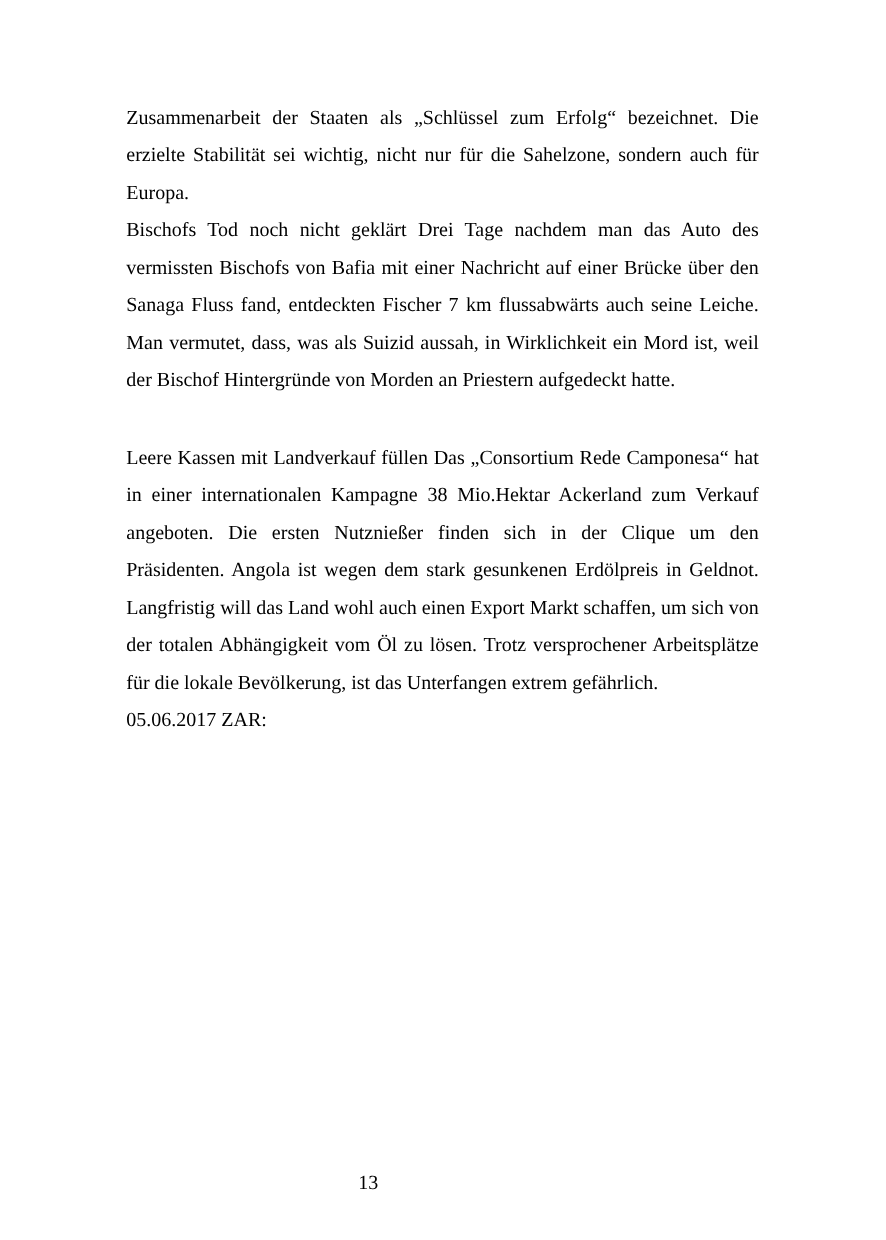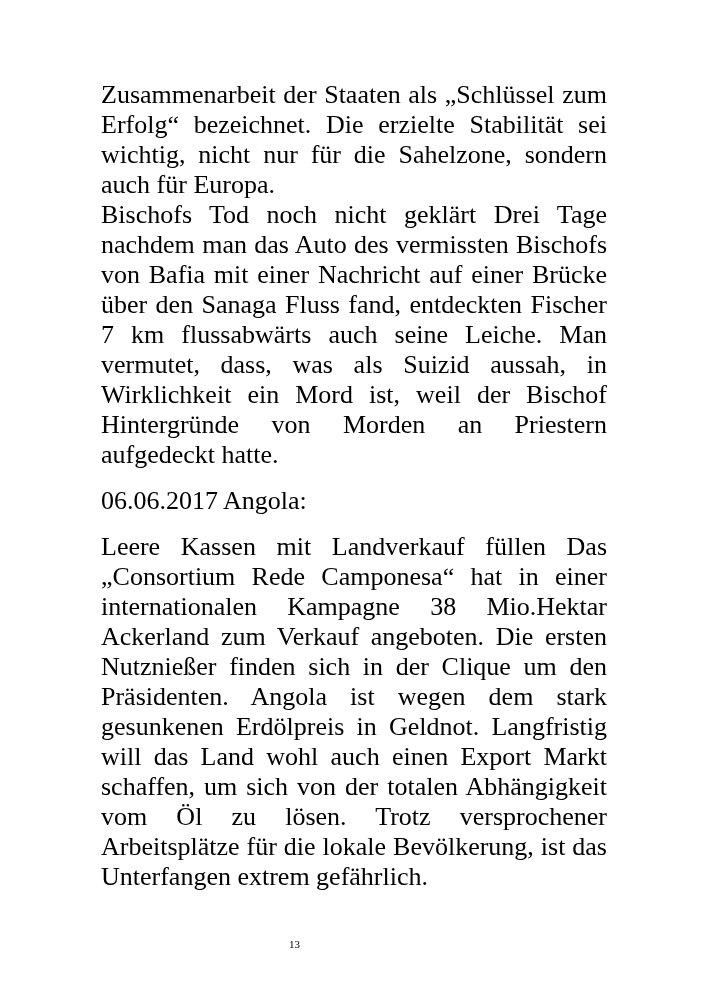--- a/index.html
+++ b/index.html
@@ -23,60 +23,60 @@
     background: #ffffff;
   }
   .content {
     position: absolute;
     left: 101px;
     top: 80px;
     width: 506px;
   }
   p.para {
     margin: 0;
-    font-size: 26px;
+    font-size: 16px;
     line-height: 30px;
     text-align: justify;
     text-justify: inter-word;
     hyphens: none;
   }
   p.para.last-of-block {
     text-align: left;
   }
   .spacer {
     height: 16px;
   }
   .pagenum {
     position: absolute;
     left: 0;
     top: 938px;
     width: 589px;
     text-align: center;
-    font-size: 11px;
+    font-size: 16px;
     font-family: "Liberation Serif", serif;
     color: #000000;
   }
 </style>
 </head>
 <body>
 
 <div class="page">
   <div class="content">
 
     <p class="para">Zusammenarbeit der Staaten als „Schlüssel zum Erfolg“ bezeichnet. Die erzielte Stabilität sei wichtig, nicht nur für die Sahelzone, sondern auch für Europa.</p>
 
 
     <p class="para">Bischofs Tod noch nicht geklärt Drei Tage nachdem man das Auto des vermissten Bischofs von Bafia mit einer Nachricht auf einer Brücke über den Sanaga Fluss fand, entdeckten Fischer 7 km flussabwärts auch seine Leiche. Man vermutet, dass, was als Suizid aussah, in Wirklichkeit ein Mord ist, weil der Bischof Hintergründe von Morden an Priestern aufgedeckt hatte.</p>
 
     <div class="spacer"></div>
 
-    <p class="para last-of-block">06.06.2017 Angola:</p>
 
     <div class="spacer"></div>
 
     <p class="para">Leere Kassen mit Landverkauf füllen Das „Consortium Rede Camponesa“ hat in einer internationalen Kampagne 38 Mio.Hektar Ackerland zum Verkauf angeboten. Die ersten Nutznießer finden sich in der Clique um den Präsidenten. Angola ist wegen dem stark gesunkenen Erdölpreis in Geldnot. Langfristig will das Land wohl auch einen Export Markt schaffen, um sich von der totalen Abhängigkeit vom Öl zu lösen. Trotz versprochener Arbeitsplätze für die lokale Bevölkerung, ist das Unterfangen extrem gefährlich.</p>
 
+    <p class="para last-of-block">05.06.2017 ZAR:</p>
 
 
   </div>
 
   <div class="pagenum">13</div>
 </div>
 
 </body></html>

